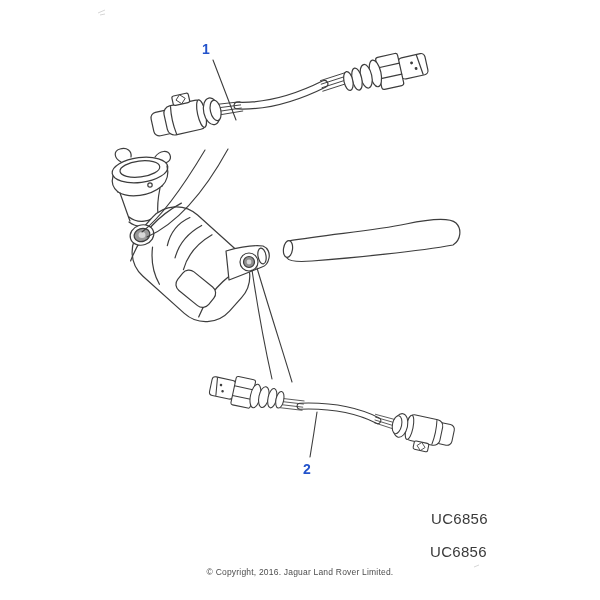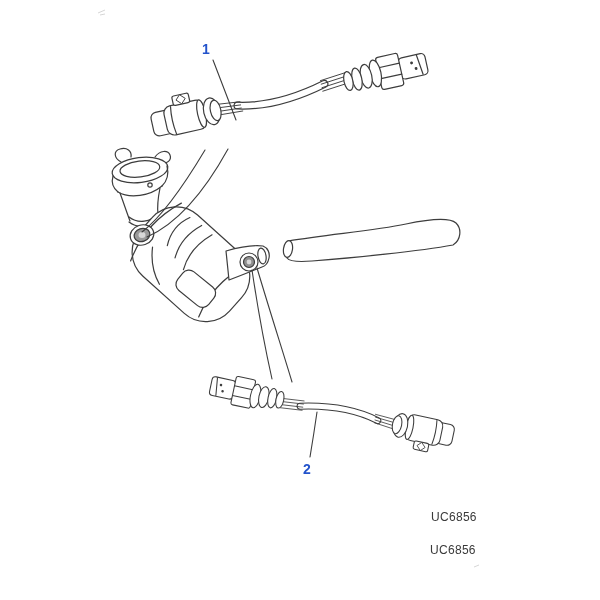--- a/index.html
+++ b/index.html
@@ -8,21 +8,21 @@
     overflow:hidden;font-family:"Liberation Sans","DejaVu Sans",sans-serif;
   }
   .artwork{position:absolute;left:0;top:0;width:600px;height:600px;}
   .callout{
     position:absolute;color:#2353cb;font-weight:bold;font-size:14px;
     line-height:1;cursor:pointer;
   }
   .callout-1{left:202px;top:42px;}
   .callout-2{left:303px;top:462px;}
   .fig-code{
-    position:absolute;color:#3a3a3a;font-size:12px;line-height:1;
+    position:absolute;color:#3a3a3a;font-size:15px;line-height:1;
     letter-spacing:0.3px;
   }
   .fig-code-1{left:431px;top:511px;}
   .fig-code-2{left:430px;top:544px;}
   .copyright{
     position:absolute;left:0;right:0;top:568px;text-align:center;
     color:#4d4d4d;font-size:8.5px;line-height:1;letter-spacing:0.2px;
   }
 </style>
 </head>
@@ -140,14 +140,15 @@
       <path d="M310 457 Q 314 433 317 412"></path>
     </g>
   </svg>
 
   <div class="callout callout-1">1</div>
   <div class="callout callout-2">2</div>
 
   <div class="fig-code fig-code-1">UC6856</div>
   <div class="fig-code fig-code-2">UC6856</div>
 
+  <div class="copyright">© Copyright, 2016. Jaguar Land Rover Limited.</div>
 
 </div>
 
 </body></html>

